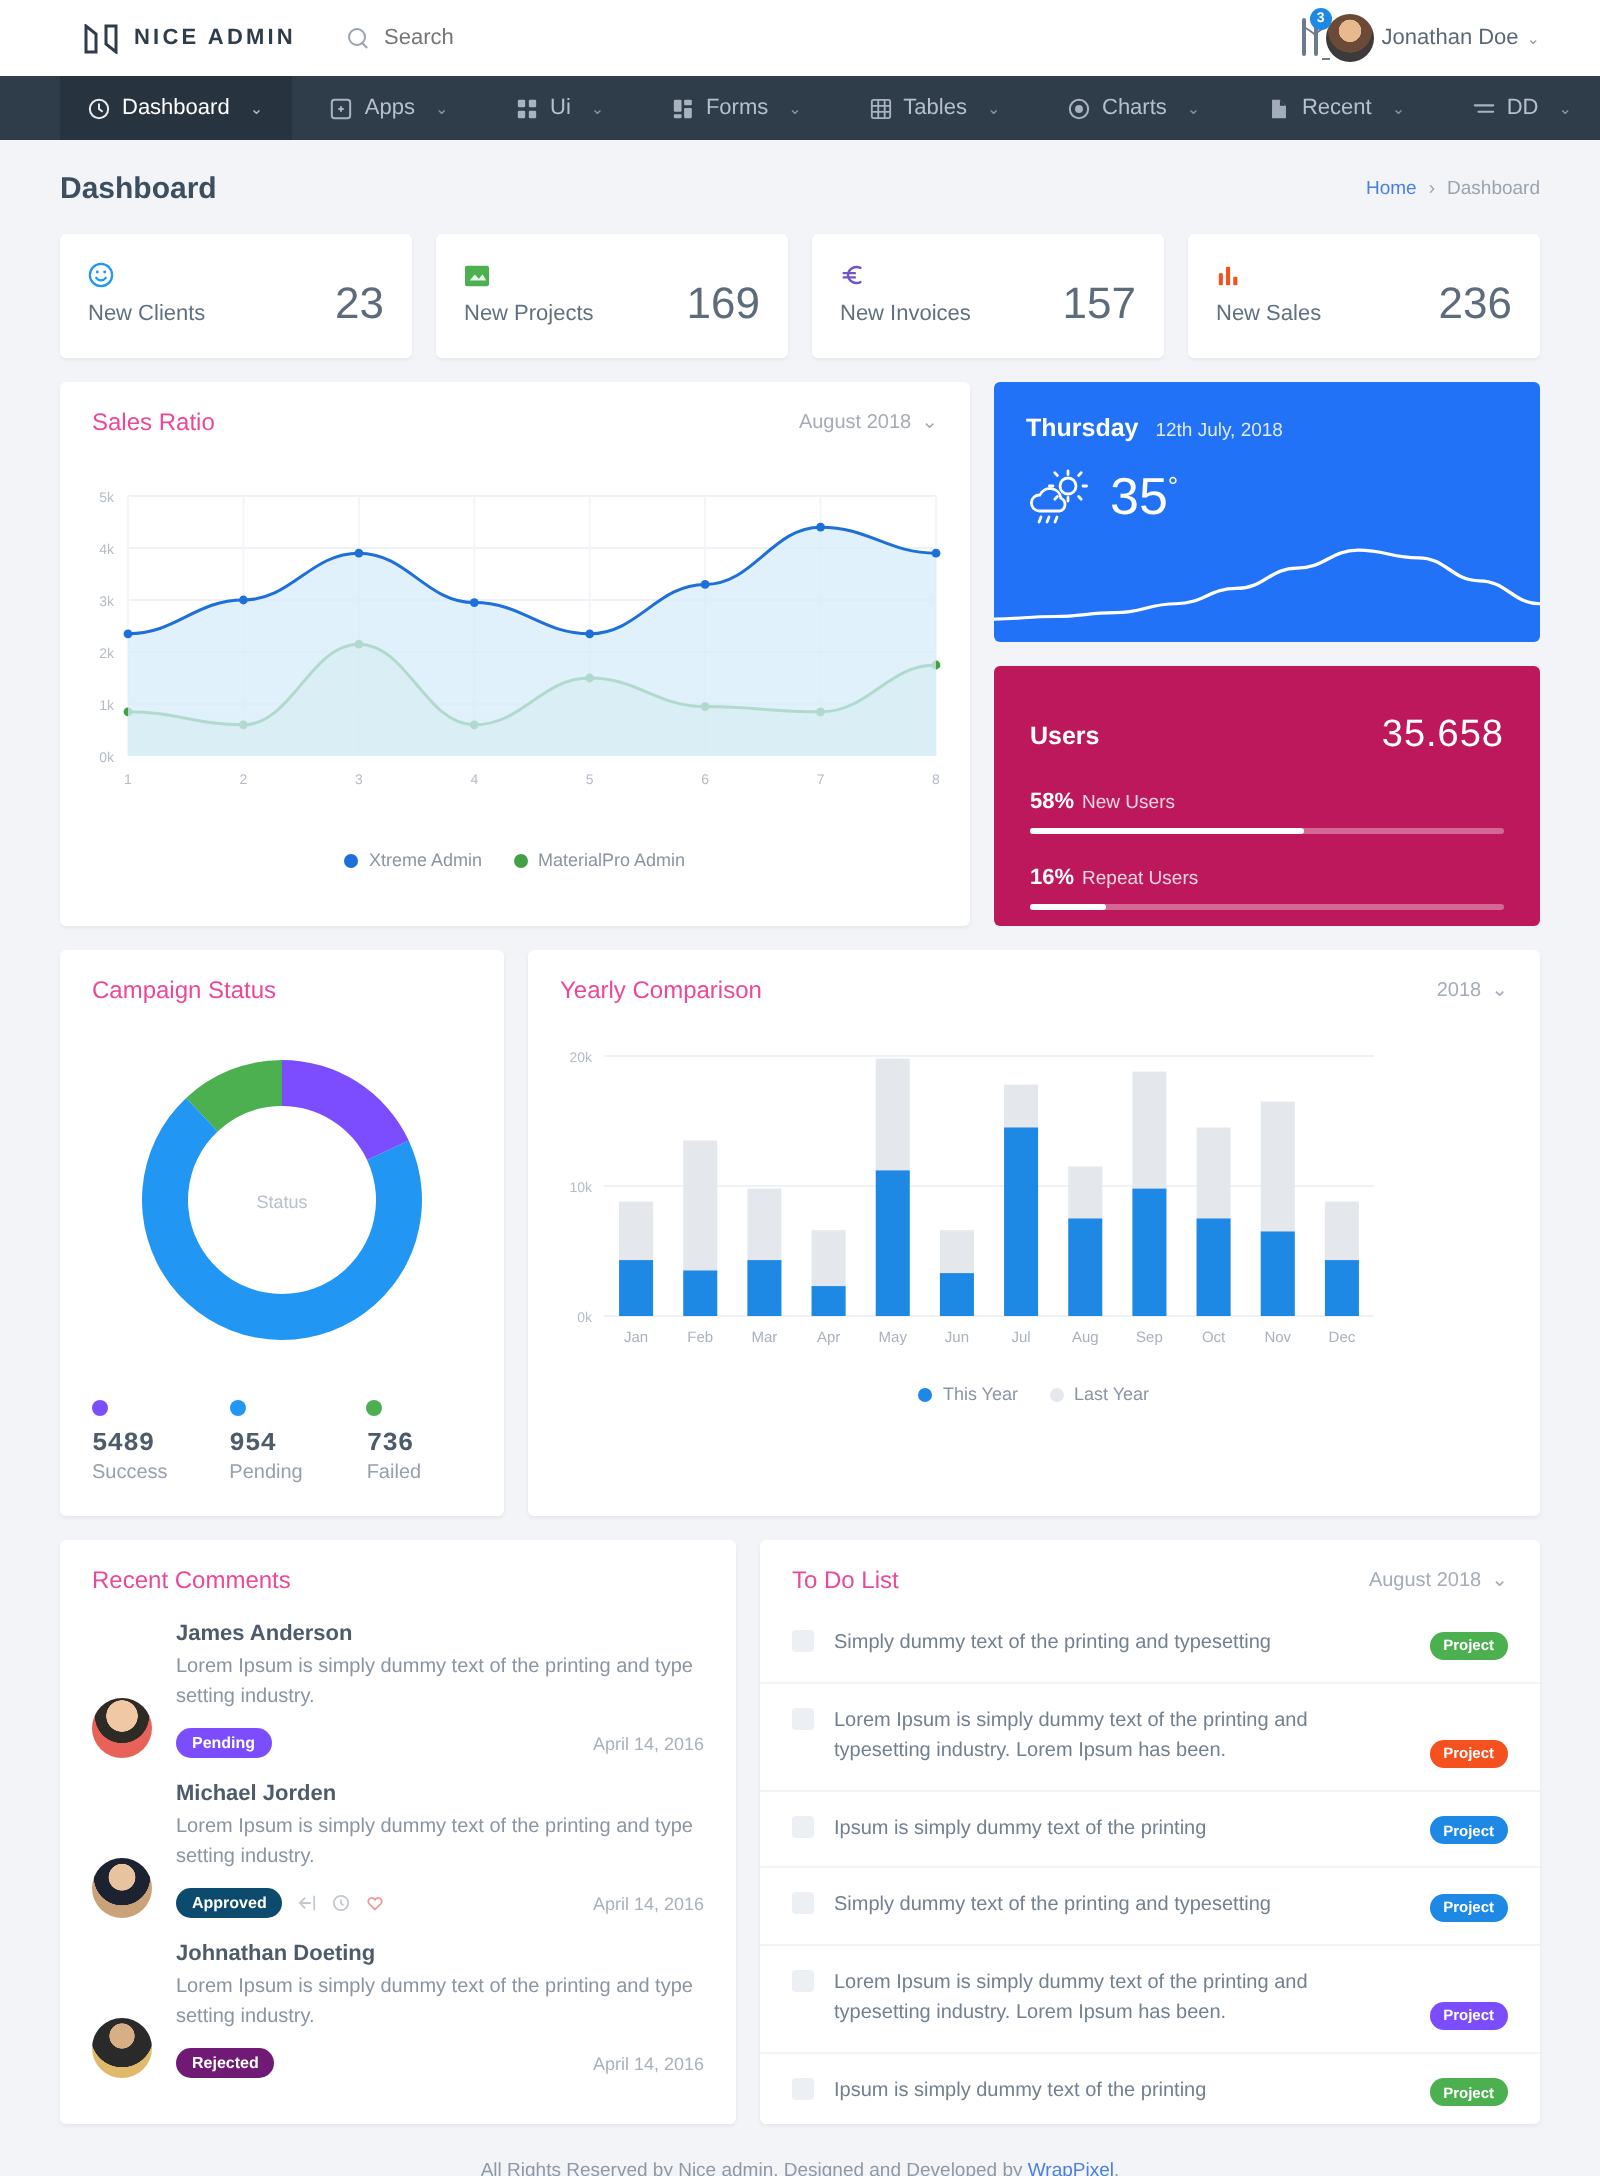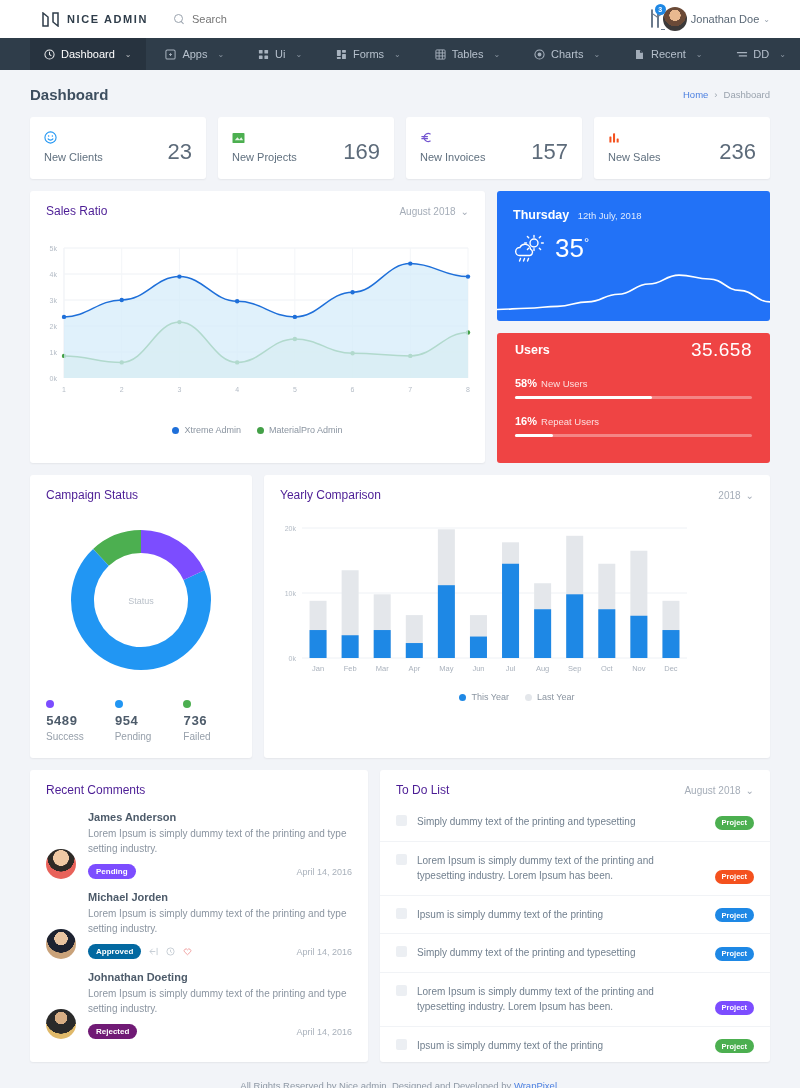--- a/index.html
+++ b/index.html
@@ -52,39 +52,39 @@
   
   .stats { display:grid; grid-template-columns: repeat(4,1fr); gap: 12px; margin-bottom: 12px;}
   .stat { padding: 14px 14px 16px 14px; display:flex; align-items:flex-end; justify-content:space-between;}
   .stat-ico { font-size: 13px; line-height:1; margin-bottom: 7px; display:block;}
   .stat-label { font-size: 11px; color:#60707f; }
   .stat-num { font-size: 22px; color:#5d6b7a; font-weight: 300; line-height:1;}
 
   
   .row2 { display:grid; grid-template-columns: 455px 1fr; gap: 12px; margin-bottom: 12px;}
   .card-head { display:flex; align-items:center; justify-content:space-between; padding: 13px 16px 2px 16px;}
-  .card-title { font-size: 12px; color:#4c1d95; }
+  .card-title { font-size: 12px; color:#ec4899; }
   .card-sel { font-size: 10px; color:#a5adb8; display:flex; align-items:center; gap:5px;}
 
   .sales-body { padding: 10px 10px 4px 6px; }
   .legend { display:flex; gap:16px; justify-content:center; padding: 6px 0 14px 0; }
   .legend-item { display:flex; align-items:center; gap:5px; font-size:9px; color:#8b95a1;}
   .legend-dot { width:7px;height:7px;border-radius:50%; }
 
   .side-col { display:flex; flex-direction:column; gap:12px; }
   .weather { background:#2272f7; border-radius:3px; height:130px; position:relative; overflow:hidden; color:#fff;}
   .weather-top { padding: 14px 16px 0 16px; }
   .w-day { font-size: 12.5px; font-weight:700; }
   .w-date { font-size: 9.5px; opacity:.85; margin-left:4px; font-weight:400;}
   .w-temp-row { display:flex; align-items:center; gap:8px; margin-top: 10px;}
   .w-temp { font-size: 26px; font-weight: 300; }
   .w-deg { font-size:13px; vertical-align: super;}
   .w-curve { position:absolute; bottom:0; left:0; width:100%; height:60px;}
 
-  .users { background:#ef4444; border-radius:3px; padding: 6px 18px 18px 18px; color:#fff; height:130px;}
+  .users { background:#be185d; border-radius:3px; padding: 24px 18px 18px 18px; color:#fff; height:130px;}
   .users-head { display:flex; align-items:center; justify-content:space-between; }
   .users-title { font-size:12.5px; font-weight:700;}
   .users-num { font-size: 19px; font-weight:300; letter-spacing:.5px;}
   .prog-label { font-size: 10px; margin-top: 16px; }
   .prog-pct { font-weight:700; font-size:11px; }
   .prog-name { opacity:.82; margin-left:4px; font-size:9.5px;}
   .prog-track { height:3px; background: rgba(255,255,255,.35); border-radius:2px; margin-top:7px; }
   .prog-fill { height:3px; background:#fff; border-radius:2px;}
 
   
@@ -540,21 +540,21 @@
                 <span class="c-date">April 14, 2016</span>
               </div>
             </div>
           </div>
           <div class="comment">
             <div class="c-avatar" style="background:radial-gradient(circle at 50% 32%, #e8c3a0 0 26%, #1d2230 27% 55%, #c9a27a 56% 100%)"></div>
             <div style="flex:1">
               <div class="c-name">Michael Jorden</div>
               <div class="c-text">Lorem Ipsum is simply dummy text of the printing and type setting industry.</div>
               <div class="c-foot">
-                <span class="pill" style="background:#0369a1">Approved</span>
+                <span class="pill" style="background:#0c4a6e">Approved</span>
                 <span class="c-act">
                   <svg width="9" height="9" viewBox="0 0 10 10" fill="none" stroke="#c2c9d1" stroke-width="1">
                     <path d="M1 5h6M4 2 1 5l3 3M9 1v8"></path>
                   </svg>
                 </span>
                 <span class="c-act">
                   <svg width="9" height="9" viewBox="0 0 10 10" fill="none" stroke="#c2c9d1" stroke-width="1">
                     <circle cx="5" cy="5" r="4"></circle>
                     <path d="M5 3v2.2l1.4 1"></path>
                   </svg>

